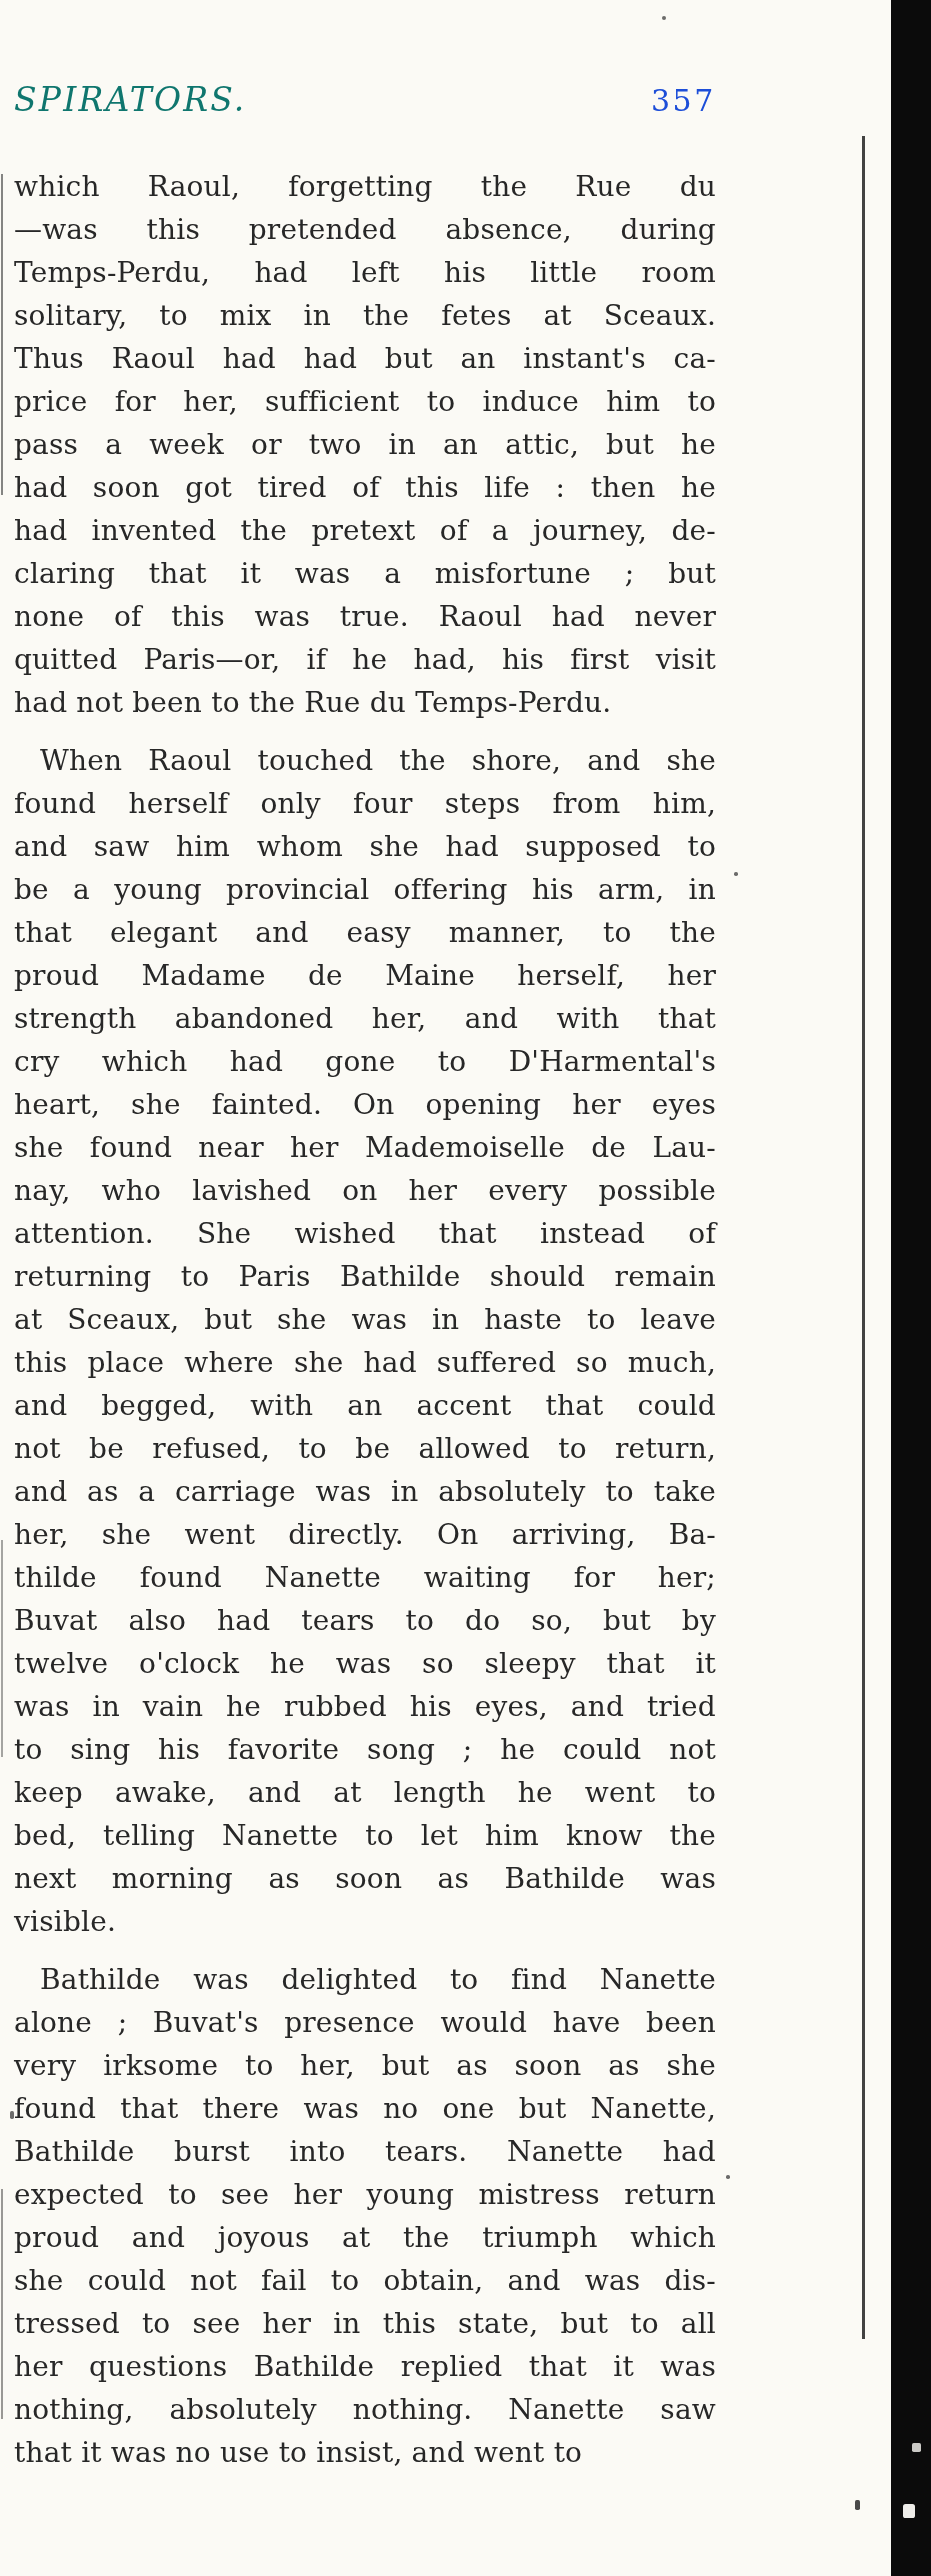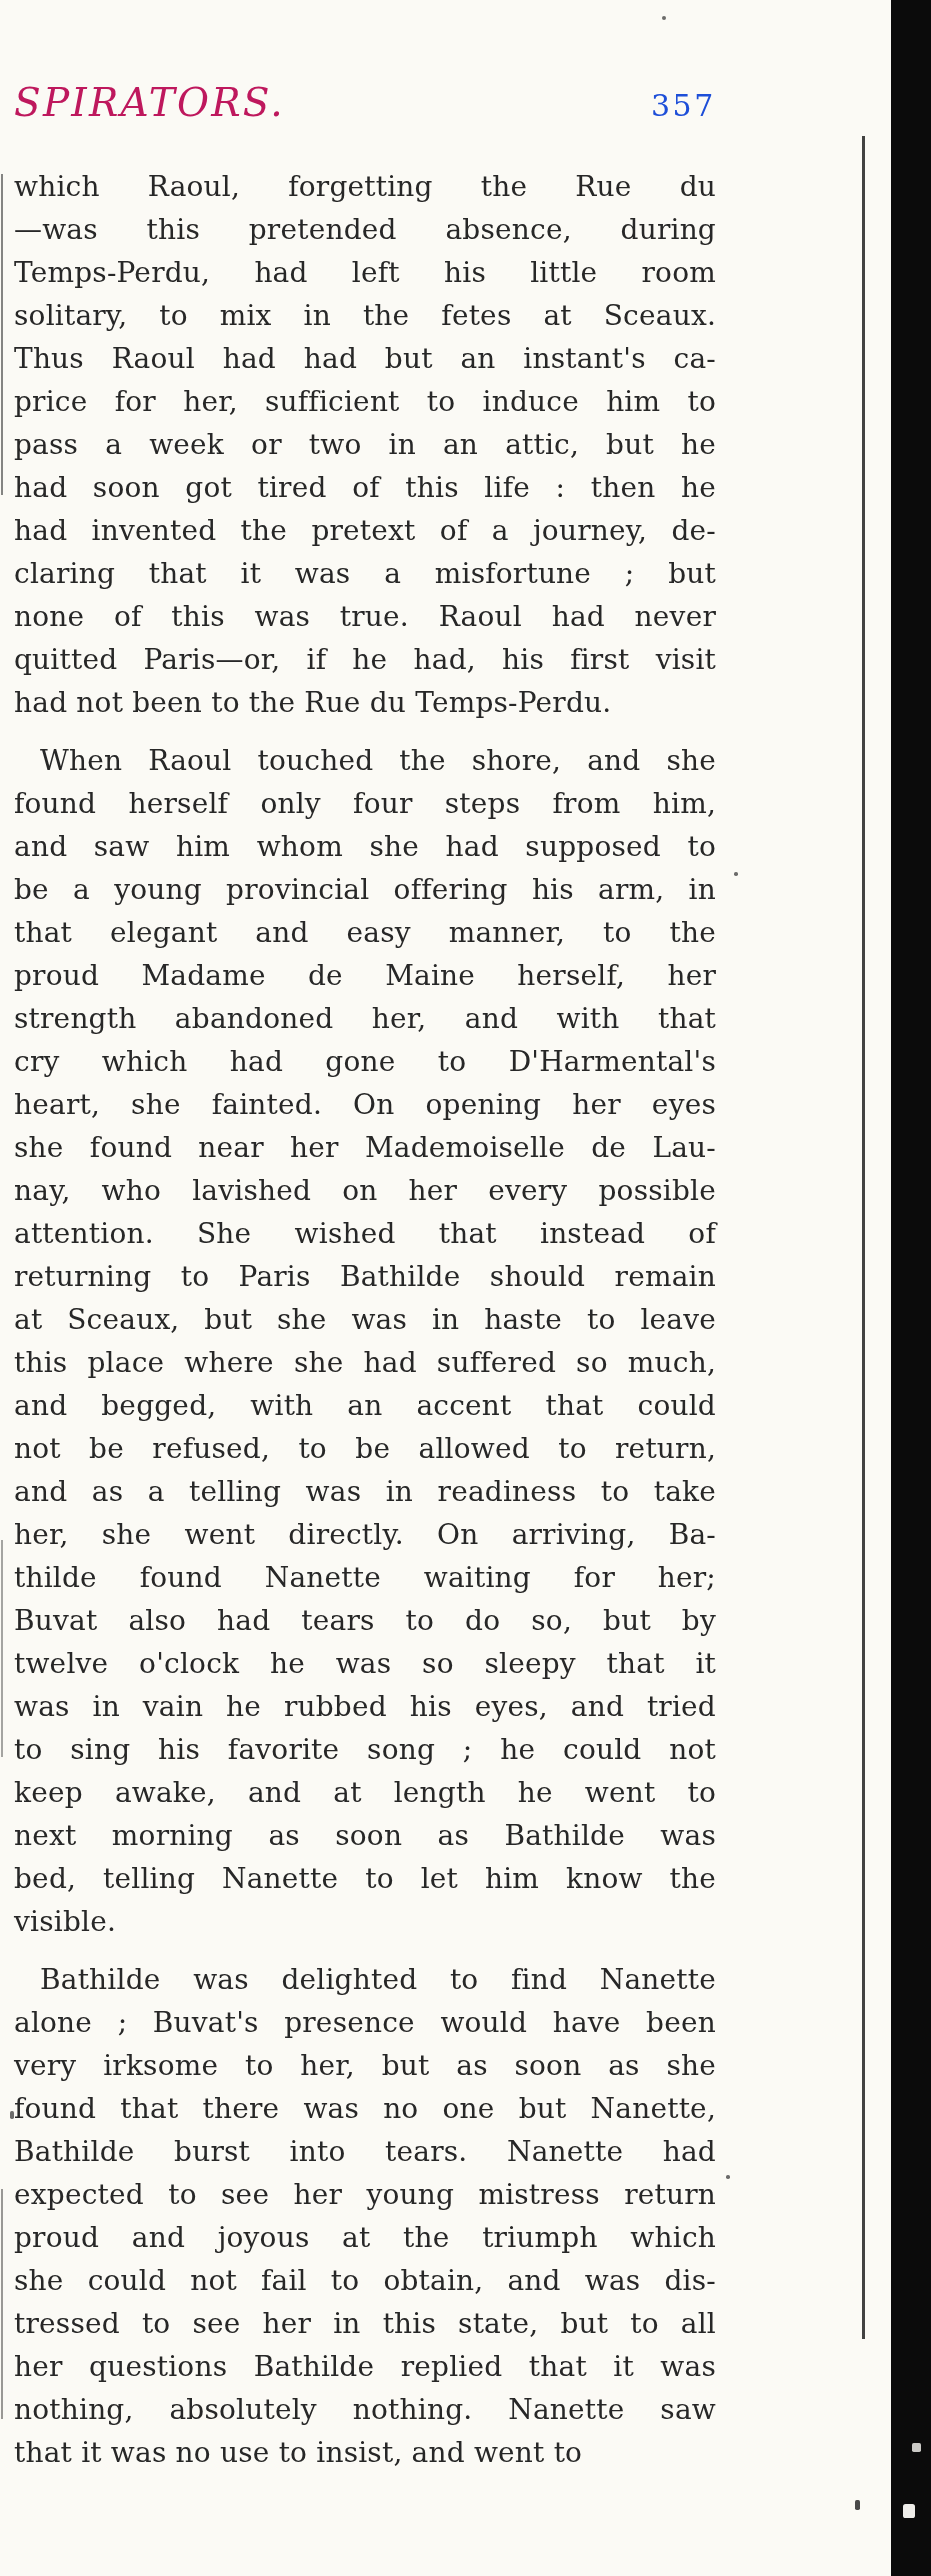--- a/index.html
+++ b/index.html
@@ -23,23 +23,23 @@
     position:absolute;
     top:80px;
     left:14px;
     width:702px;
     display:flex;
     justify-content:space-between;
     align-items:baseline;
   }
   .head-title{
     font-style:italic;
-    font-size:39px;
+    font-size:33px;
     letter-spacing:2.2px;
-    color:#be185d;
+    color:#0f766e;
   }
   .page-num{
     font-size:30px;
     letter-spacing:2.6px;
     color:#1d4ed8;
   }
   
   .text-block{
     position:absolute;
     top:165px;
@@ -131,30 +131,30 @@
         <div class="line">cry which had gone to D'Harmental's</div>
         <div class="line">heart, she fainted.  On opening her eyes</div>
         <div class="line">she found near her Mademoiselle de Lau-</div>
         <div class="line">nay, who lavished on her every possible</div>
         <div class="line">attention.  She wished that instead of</div>
         <div class="line">returning to Paris Bathilde should remain</div>
         <div class="line">at Sceaux, but she was in haste to leave</div>
         <div class="line">this place where she had suffered so much,</div>
         <div class="line">and begged, with an accent that could</div>
         <div class="line">not be refused, to be allowed to return,</div>
-        <div class="line">and as a telling was in readiness to take</div>
+        <div class="line">and as a carriage was in absolutely to take</div>
         <div class="line">her, she went directly.  On arriving, Ba-</div>
         <div class="line">thilde found Nanette waiting for her;</div>
         <div class="line">Buvat also had tears to do so, but by</div>
         <div class="line">twelve o'clock he was so sleepy that it</div>
         <div class="line">was in vain he rubbed his eyes, and tried</div>
         <div class="line">to sing his favorite song ; he could not</div>
         <div class="line">keep awake, and at length he went to</div>
+        <div class="line">bed, telling Nanette to let him know the</div>
         <div class="line">next morning as soon as Bathilde was</div>
-        <div class="line">bed, telling Nanette to let him know the</div>
         <div class="line">visible.</div>
       </div>
       <div class="para indent-first">
         <div class="line">Bathilde was delighted to find Nanette</div>
         <div class="line">alone ; Buvat's presence would have been</div>
         <div class="line">very irksome to her, but as soon as she</div>
         <div class="line">found that there was no one but Nanette,</div>
         <div class="line">Bathilde burst into tears.  Nanette had</div>
         <div class="line">expected to see her young mistress return</div>
         <div class="line">proud and joyous at the triumph which</div>

